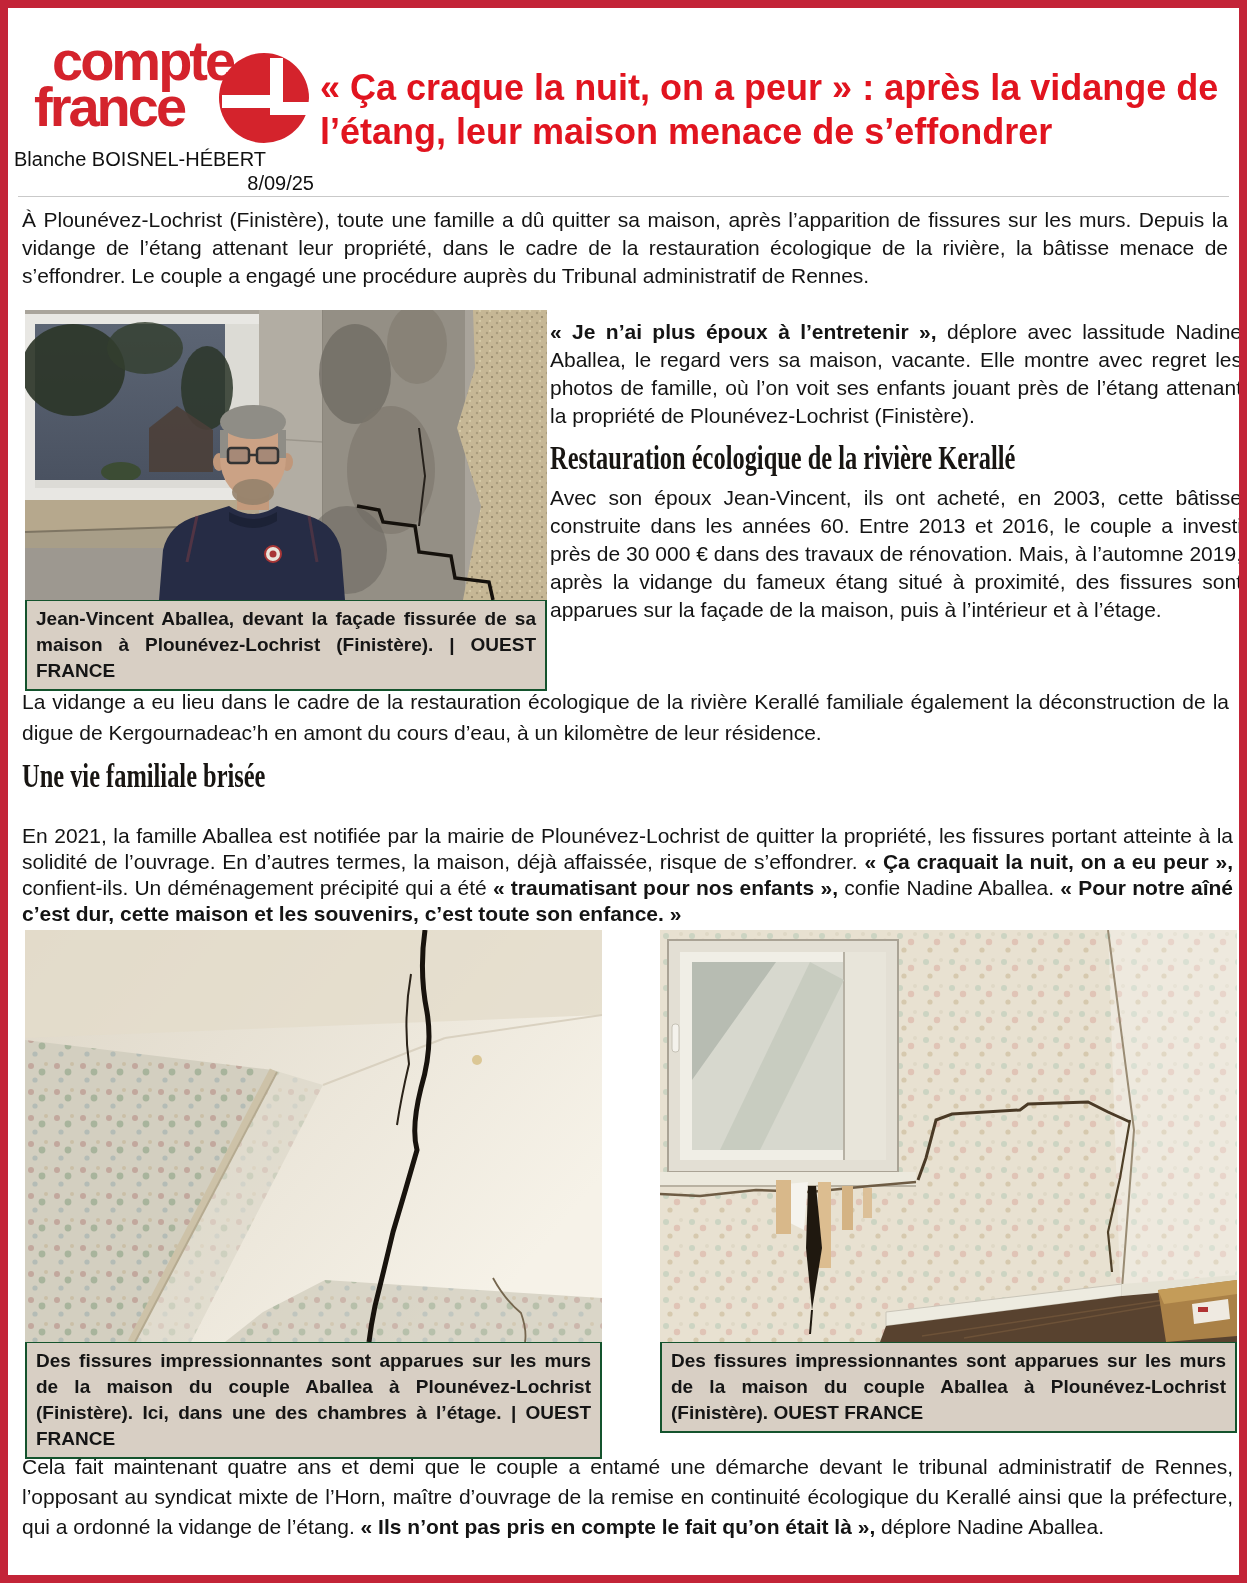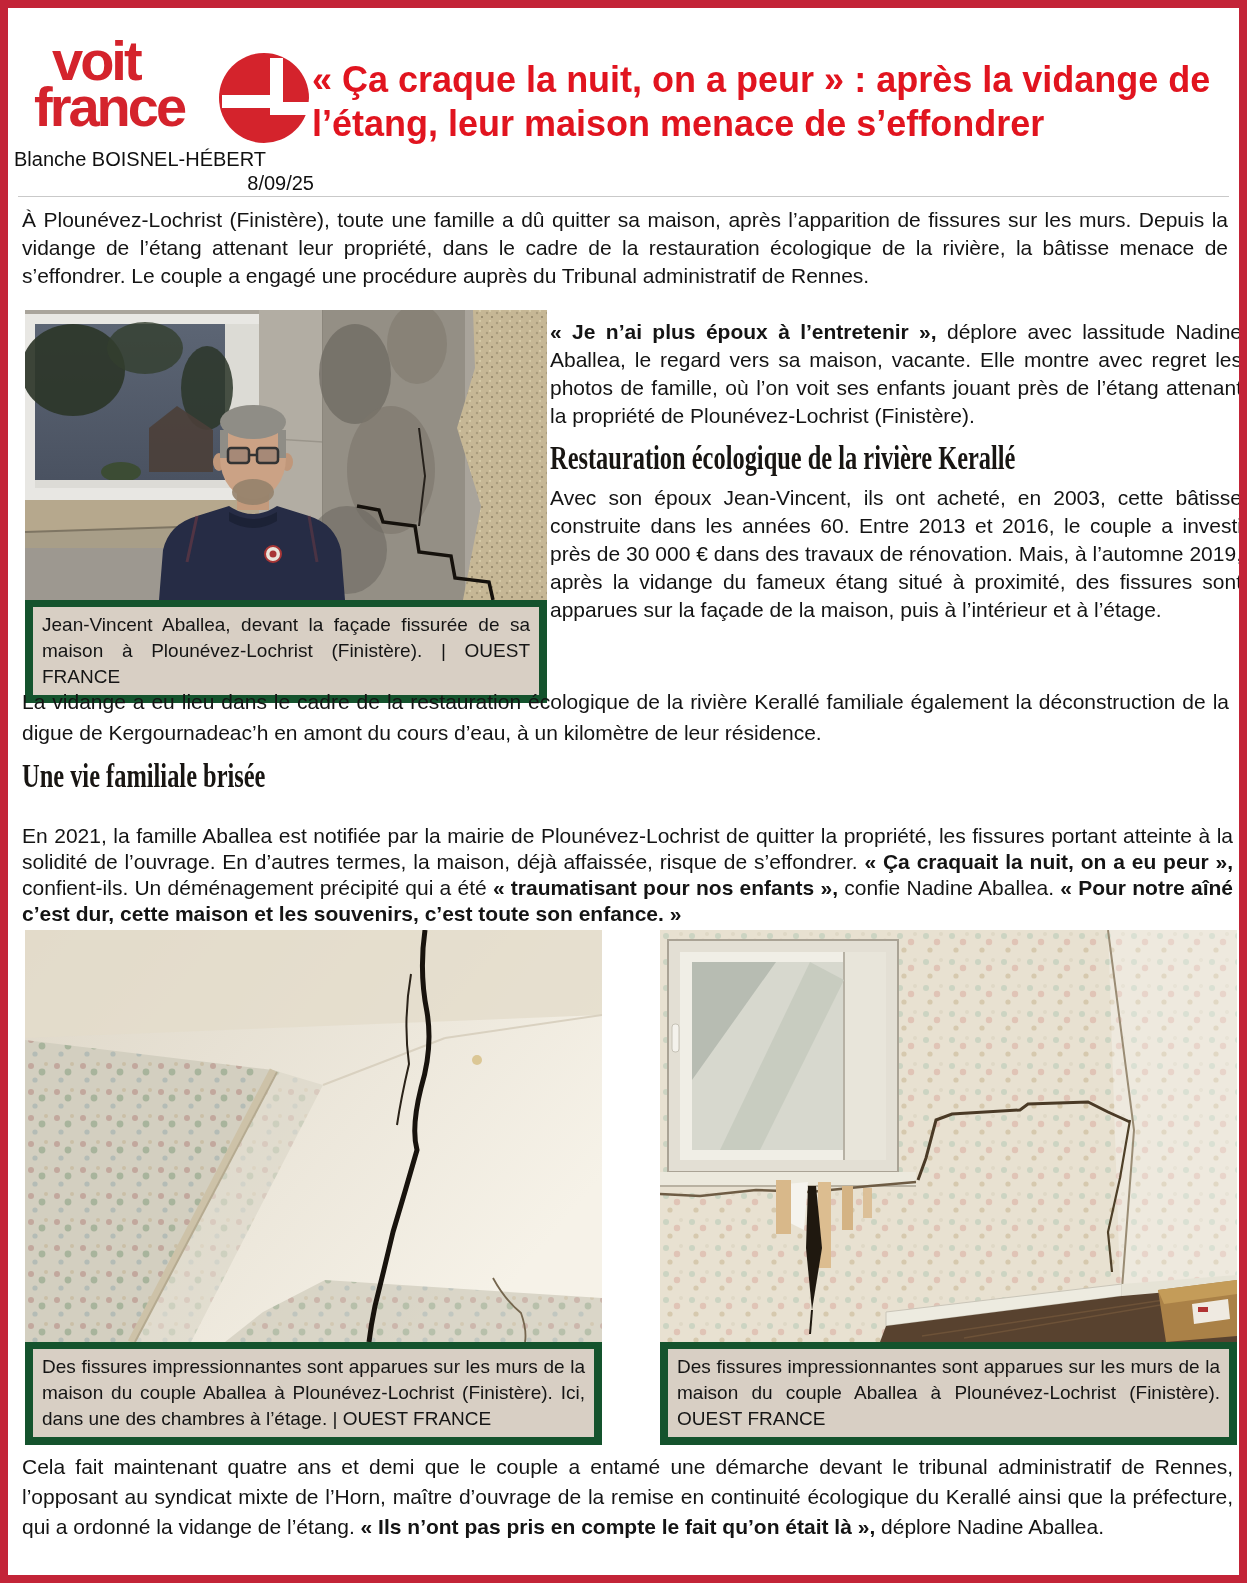--- a/index.html
+++ b/index.html
@@ -15,55 +15,55 @@
   }
   
   .logo-text{position:absolute;left:26px;top:30px;color:#d4232c;font-weight:bold;
     font-size:56px;line-height:46px;letter-spacing:-3px;}
   .logo-w1{padding-left:18px;}
   .logo-mark{position:absolute;left:210px;top:44px;width:92px;height:92px;}
   .byline{position:absolute;left:6px;top:140px;width:300px;text-align:left;
     font-size:20px;color:#101010;}
   .dateline{position:absolute;left:6px;top:164px;width:300px;text-align:right;
     font-size:20px;color:#101010;}
-  .headline{position:absolute;left:304px;top:50px;width:915px;margin:0;
+  .headline{position:absolute;left:304px;top:50px;width:915px;margin:8px;
     font-size:36px;line-height:44px;font-weight:bold;color:#e1141f;}
   .rule{position:absolute;left:10px;right:10px;top:188px;height:1px;background:#c9c9c9;}
   
   .jtext{font-size:21px;line-height:28px;text-align:justify;margin:0;hyphens:auto;}
   .intro{position:absolute;left:14px;top:198px;width:1206px;font-weight:normal;font-size:21px;line-height:28px;}
   .col-right{position:absolute;left:542px;top:310px;width:692px;}
   .para3{position:absolute;left:14px;top:678px;width:1207px;line-height:31px;}
   .para4{position:absolute;left:14px;top:795px;width:1211px;line-height:26px;margin-top:20px;}
   .para5{position:absolute;left:14px;top:1444px;width:1211px;line-height:30px;}
   .slab{
     font-family:"Liberation Serif",serif;font-weight:bold;color:#181512;
     font-size:33px;line-height:36px;white-space:nowrap;
     transform:scaleX(0.74);transform-origin:0 50%;margin:10px 0 8px 0;
   }
   .h2-left{position:absolute;left:14px;top:750px;margin:0;}
   
   .photo-block{position:absolute;}
   .photo-block svg{display:block;}
   .caption{
-    background:#d8cfc4;border:8px solid #14532d;
+    background:#d8cfc4;border:2px solid #14532d;
     font-size:19px;line-height:26px;text-align:justify;color:#151515;
-    padding:5px 9px;margin-top:-1px;
+    padding:5px 9px;margin-top:-1px;font-weight:bold;
   }
   .photo1{left:17px;top:302px;width:522px;}
   .photo2{left:17px;top:922px;width:577px;}
   .photo3{left:652px;top:922px;width:577px;}
 </style>
 </head>
 <body>
 
 <div class="page">
 
   <div class="logo-text">
-    <div class="logo-w1">voit</div>
+    <div class="logo-w1">compte</div>
     <div class="logo-w2">france</div>
   </div>
   <svg class="logo-mark" viewBox="0 0 92 92" aria-hidden="true">
     <circle cx="46" cy="46" r="45" fill="#d4232c"></circle>
     <rect x="4" y="43" width="48" height="13" fill="#ffffff"></rect>
     <rect x="52" y="6" width="13" height="50" fill="#ffffff"></rect>
     <rect x="52" y="50" width="40" height="13" fill="#ffffff"></rect>
   </svg>
   <div class="byline">Blanche BOISNEL-HÉBERT</div>
   <div class="dateline">8/09/25</div>

